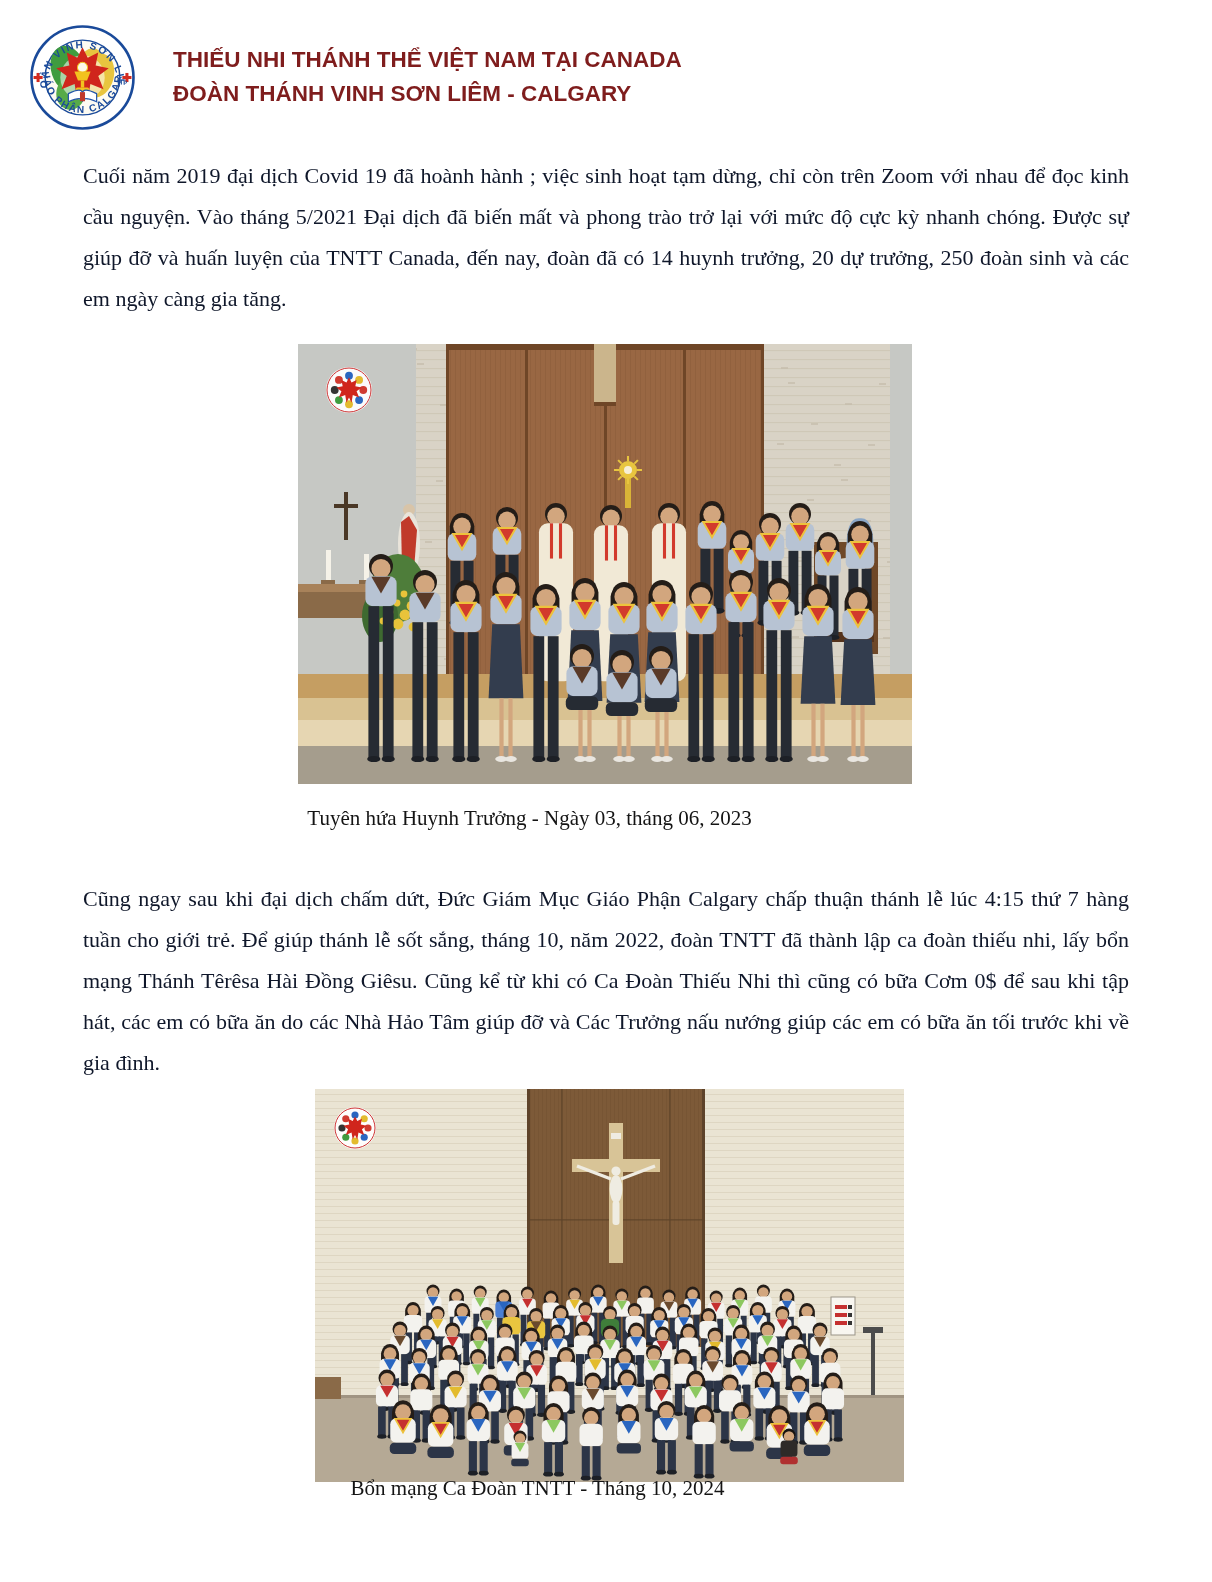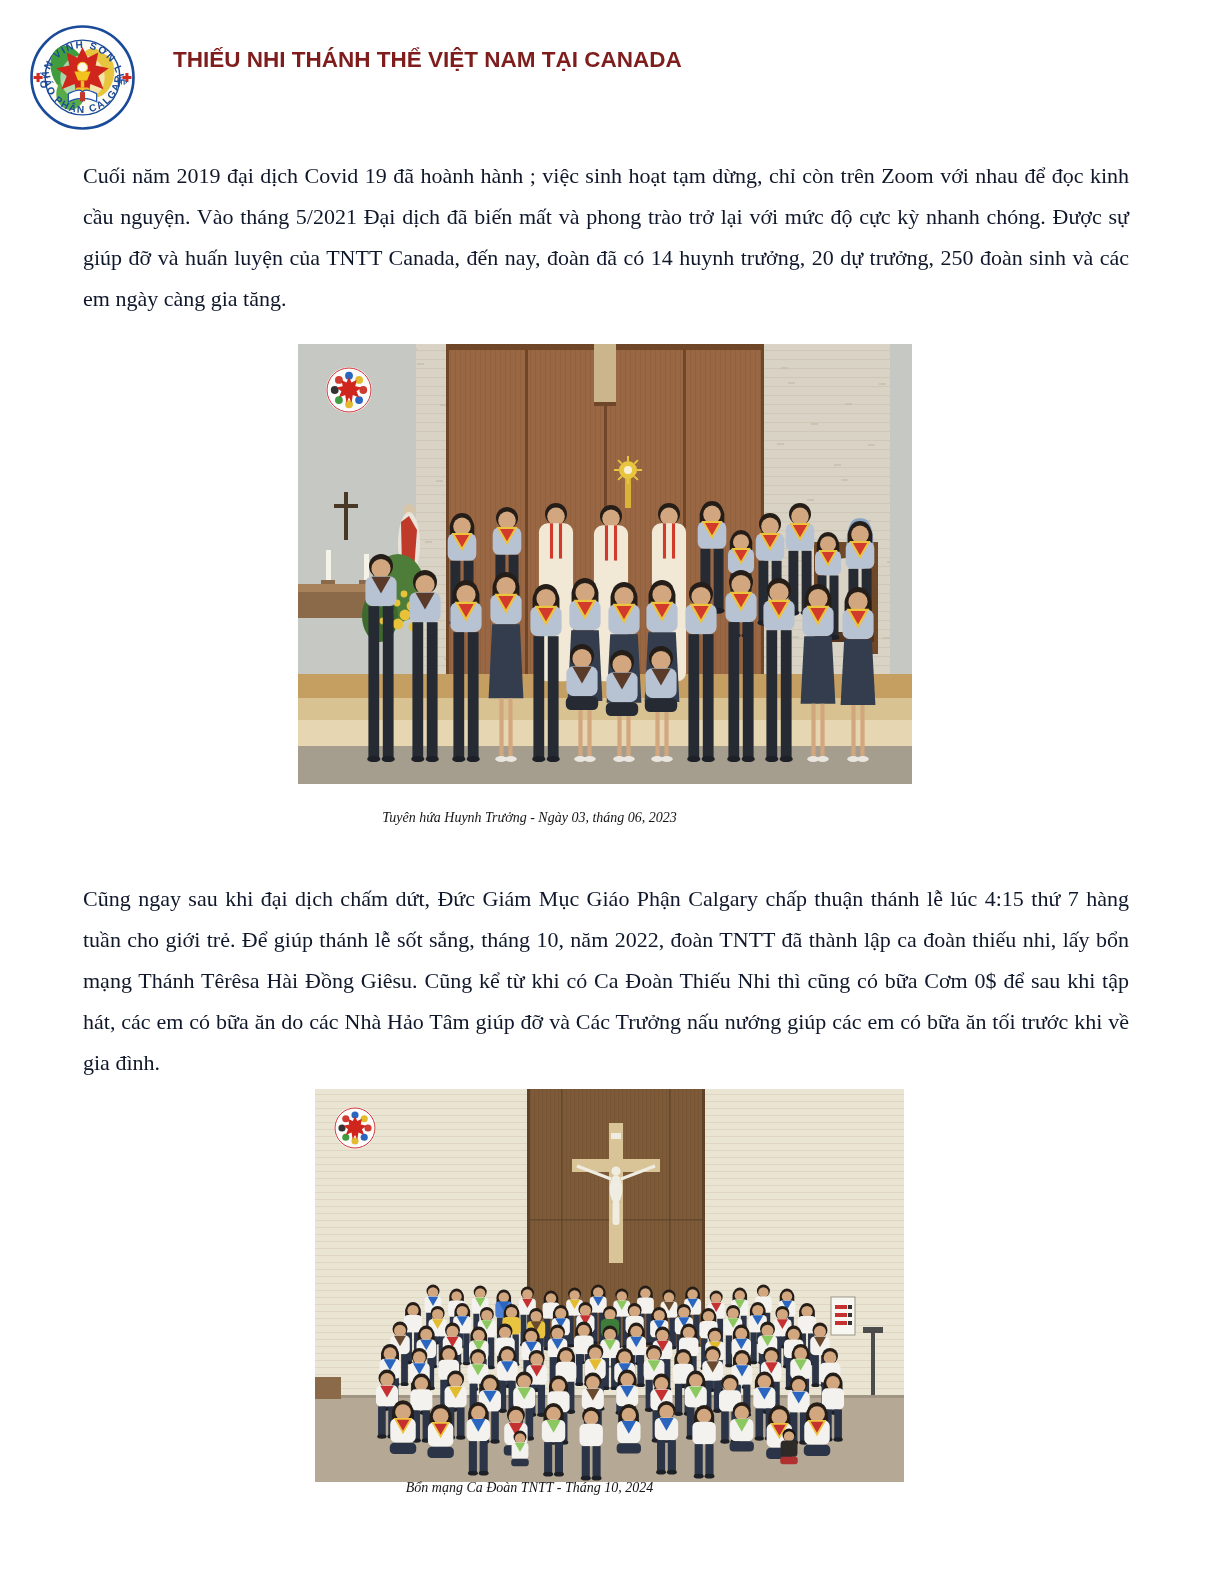--- a/index.html
+++ b/index.html
@@ -9,24 +9,24 @@
   .ring{font-family:"Liberation Sans",sans-serif;font-size:10px;font-weight:bold;
         fill:#1a4a9a;letter-spacing:1.6px;}
   .hdr{position:absolute;left:160px;font-family:"Liberation Sans",sans-serif;
        font-weight:bold;font-size:22.5px;line-height:24px;white-space:nowrap;color:#7f1d1d;margin-left:13px;}
   #hdr1{top:48px;}
   #hdr2{top:82px;}
   .para{position:absolute;left:83px;width:1046px;font-size:22px;line-height:41px;
         text-align:justify;color:#0f172a;}
   #para1{top:155px;}
   #para2{top:878px;}
-  .caption{position:absolute;left:0;width:1059px;text-align:center;font-style:italic;
-           font-size:14px;line-height:32px;color:#141414;}
+  .caption{position:absolute;left:0;width:1059px;text-align:center;
+           font-size:21px;line-height:32px;color:#141414;}
   #cap1{top:802px;}
-  #cap2{top:1472px;}
+  #cap2{top:1472px;padding-left:8px;}
   .photo{position:absolute;display:block;}
   #photo1{left:298px;top:344px;width:614px;height:440px;}
   #photo2{left:315px;top:1089px;width:589px;height:393px;}
 </style>
 </head>
 <body>
 
 <div class="page">
 
   <svg class="logo" viewBox="0 0 104 104">
@@ -56,20 +56,21 @@
       </g>
     <text class="ring">
       <textPath href="#arcT" startOffset="50%" text-anchor="middle">ĐOÀN VINH SƠN LIÊM</textPath>
     </text>
     <text class="ring">
       <textPath href="#arcB" startOffset="50%" text-anchor="middle">GIÁO PHẬN CALGARY</textPath>
     </text>
   </svg>
 
   <div class="hdr" id="hdr1">THIẾU NHI THÁNH THỂ VIỆT NAM TẠI CANADA</div>
+  <div class="hdr" id="hdr2">ĐOÀN THÁNH VINH SƠN LIÊM - CALGARY</div>
 
   <div class="para" id="para1">Cuối năm 2019 đại dịch Covid 19 đã hoành hành ; việc sinh hoạt tạm dừng, chỉ còn trên Zoom với nhau để đọc kinh cầu nguyện. Vào tháng 5/2021 Đại dịch đã biến mất và phong trào trở lại với mức độ cực kỳ nhanh chóng. Được sự giúp đỡ và huấn luyện của TNTT Canada, đến nay, đoàn đã có 14 huynh trưởng, 20 dự trưởng, 250 đoàn sinh và các em ngày càng gia tăng.</div>
 
   <svg class="photo" id="photo1" viewBox="0 0 614 440">
     <g id="scene1">
         <rect width="614" height="440" fill="#d9d3c6"></rect>
         <rect x="110" y="6" width="504" height="1.1" fill="#cfc8b7"></rect>
         <rect x="110" y="15" width="504" height="1.1" fill="#cfc8b7"></rect>
         <rect x="110" y="24" width="504" height="1.1" fill="#cfc8b7"></rect>
         <rect x="110" y="33" width="504" height="1.1" fill="#cfc8b7"></rect>

